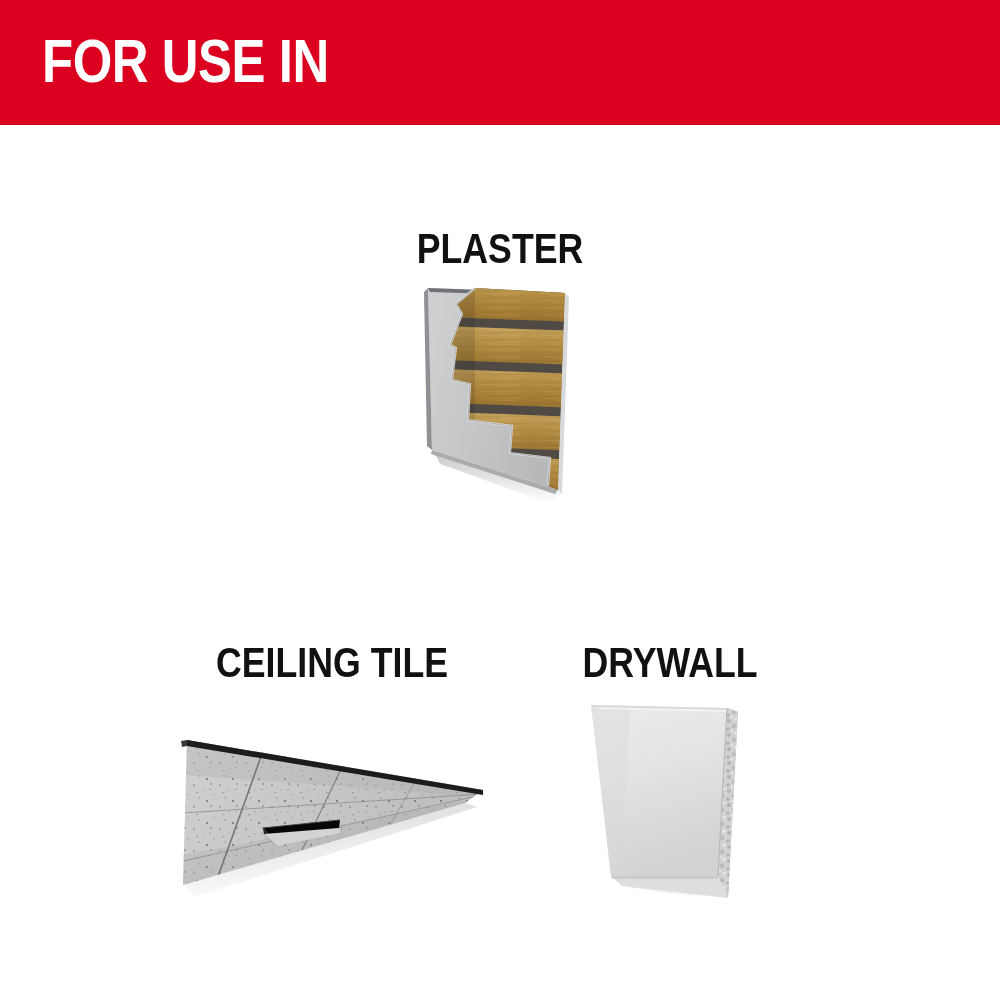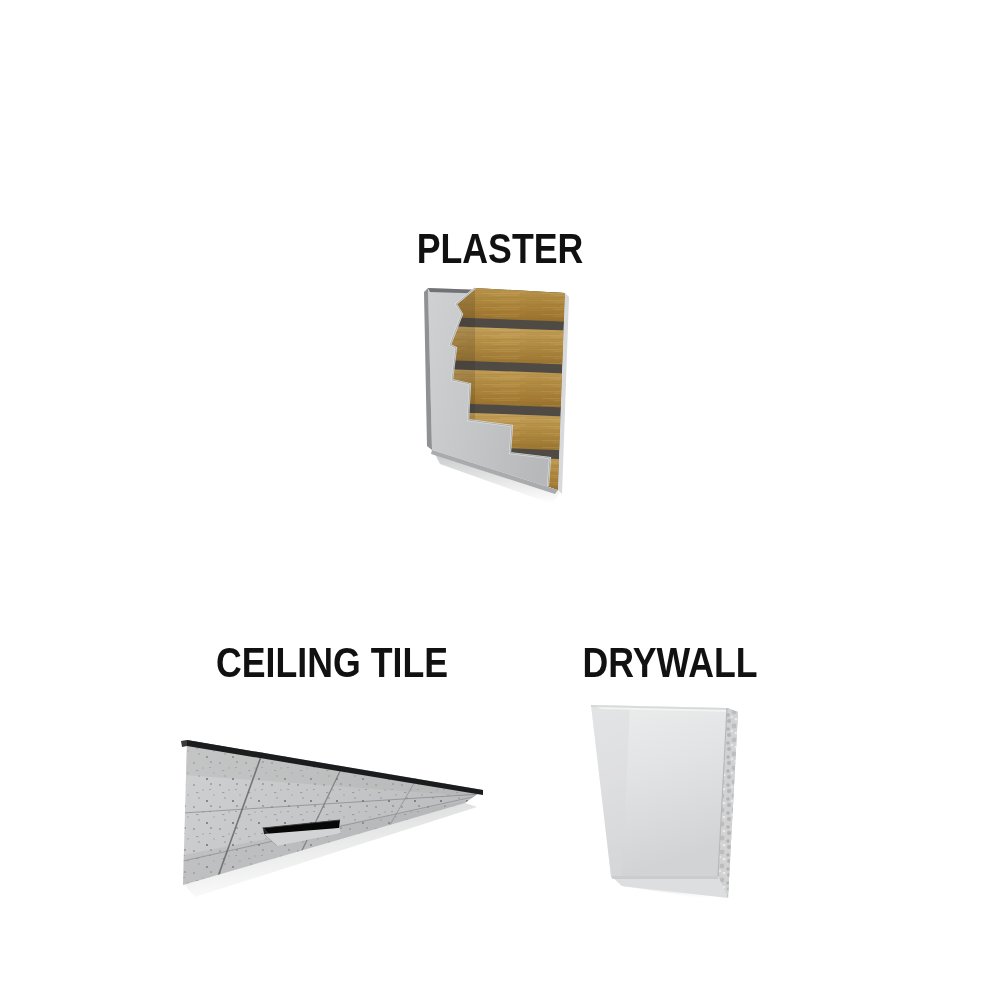--- a/index.html
+++ b/index.html
@@ -81,20 +81,23 @@
 
   #illus-plaster { left: 400px; top: 268px; width: 220px; height: 250px; }
   #illus-ceiling { left: 165px; top: 715px; width: 330px; height: 195px; }
   #illus-drywall { left: 570px; top: 690px; width: 200px; height: 230px; }
 </style>
 </head>
 <body>
 
 <div id="page" style="background: rgb(255, 255, 255);">
 
+  <div id="banner" style="background: rgb(219, 0, 32);">
+    <div id="banner-title" style="color: rgb(255, 255, 255);">FOR USE IN</div>
+  </div>
 
   <div class="section-label" id="label-plaster">PLASTER</div>
 
   <div class="illus" id="illus-plaster">
     <svg width="220" height="250" viewBox="0 0 220 250" xmlns="http://www.w3.org/2000/svg">
       <defs>
         <linearGradient id="pl-face" x1="0" y1="0" x2="1" y2="0.3">
           <stop offset="0" stop-color="#cfd1d3"></stop>
           <stop offset="0.55" stop-color="#c2c4c6"></stop>
           <stop offset="1" stop-color="#b6b8ba"></stop>

